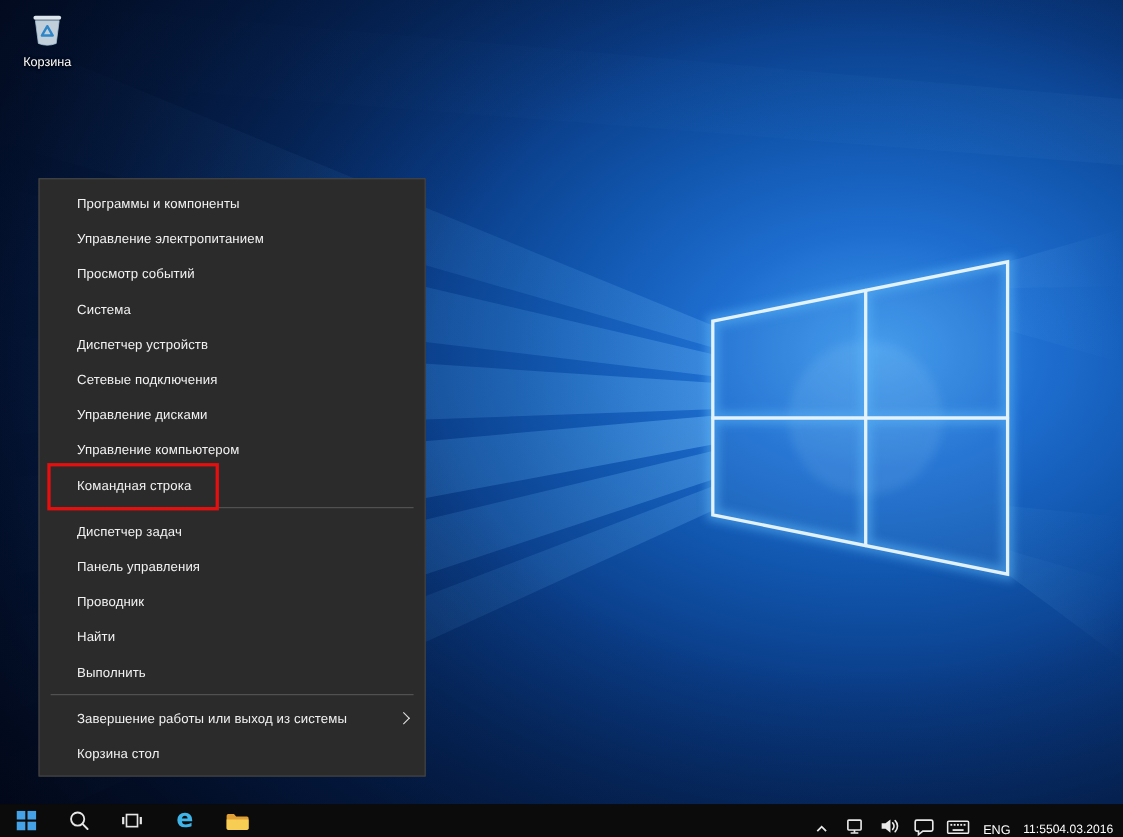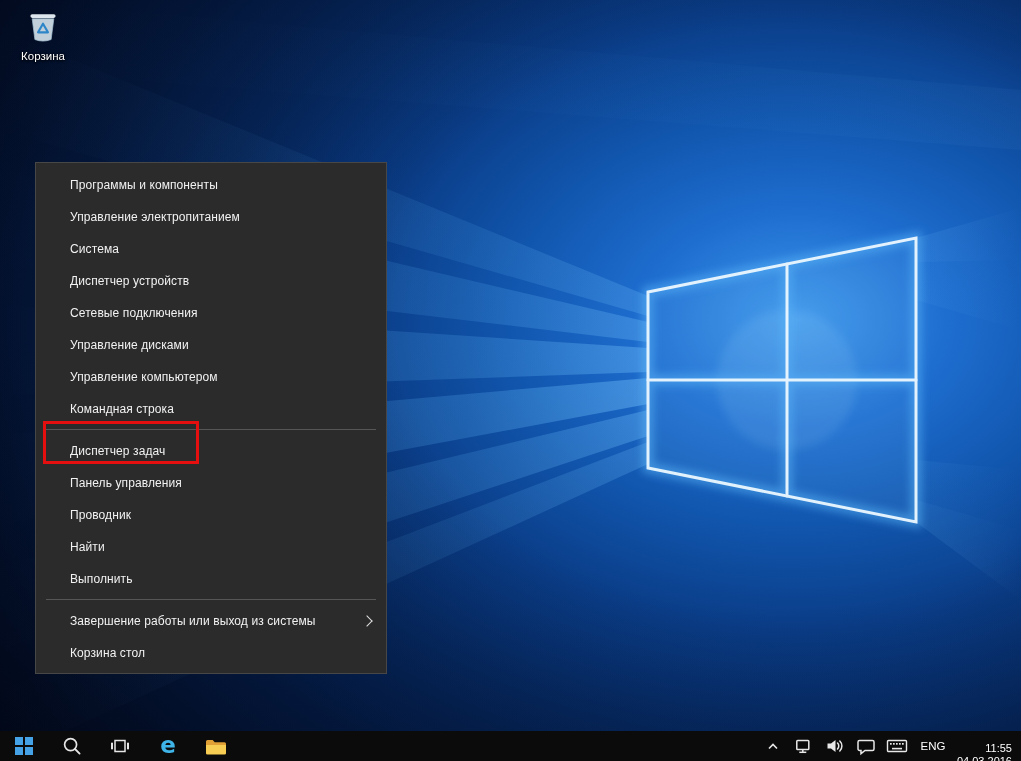--- a/index.html
+++ b/index.html
@@ -75,32 +75,32 @@
     background: #0b0b0b; z-index: 50;
     display: flex; align-items: stretch;
   }
   .tb-left { display: flex; align-items: stretch; }
   .tb-btn {
     width: 48px; border: none; background: transparent;
     display: flex; align-items: center; justify-content: center;
     cursor: pointer; padding: 0;
   }
   .tb-spacer { flex: 1; }
-  .tb-right { display: flex; align-items: center; }
+  .tb-right { display: flex; align-items: flex-end; }
   .tray-btn {
     width: 31px; border: none; background: transparent;
     display: flex; align-items: center; justify-content: center;
     cursor: pointer; padding: 0;
   }
   .tray-lang {
     display: flex; align-items: center; justify-content: center;
     width: 40px; color: #ffffff; font-size: 11.5px; cursor: pointer;
   }
   .tray-clock {
-    display: flex; flex-direction: column; justify-content: center;
+    display: flex; flex-direction: row; justify-content: center;
     align-items: flex-end; padding: 0 9px 0 4px; cursor: pointer;
     color: #ffffff; font-size: 11px; line-height: 13px; text-align: right; margin-top: 18px;
   }
   .edge-e {
     font-family: "DejaVu Sans", sans-serif;
     font-size: 23px; font-weight: bold; color: #3fb4e8; line-height: 1;
     transform: translateY(-1px);
   }
 </style>
 </head>
@@ -162,20 +162,21 @@
       <rect x="8" y="7" width="28" height="4" rx="2" fill="#e9f2f8" fill-opacity="0.95"></rect>
       <path d="M10,12 L34,12 L31,35 Q22,38.5 13,35 Z" fill="#dcebf4" fill-opacity="0.88" stroke="#a8c4d6" stroke-width="0.8"></path>
       <path d="M22,17.5 l5.5,9.5 h-11 z" fill="none" stroke="#2e86c8" stroke-width="2.4" stroke-linejoin="round"></path>
     </svg>
     <div class="label">Корзина</div>
   </div>
 
   <div class="winx-menu">
     <div class="menu-item">Программы и компоненты</div>
     <div class="menu-item">Управление электропитанием</div>
+    <div class="menu-item">Просмотр событий</div>
     <div class="menu-item">Система</div>
     <div class="menu-item">Диспетчер устройств</div>
     <div class="menu-item">Сетевые подключения</div>
     <div class="menu-item">Управление дисками</div>
     <div class="menu-item">Управление компьютером</div>
     <div class="menu-item">Командная строка</div>
     <div class="menu-sep"></div>
     <div class="menu-item">Диспетчер задач</div>
     <div class="menu-item">Панель управления</div>
     <div class="menu-item">Проводник</div>

